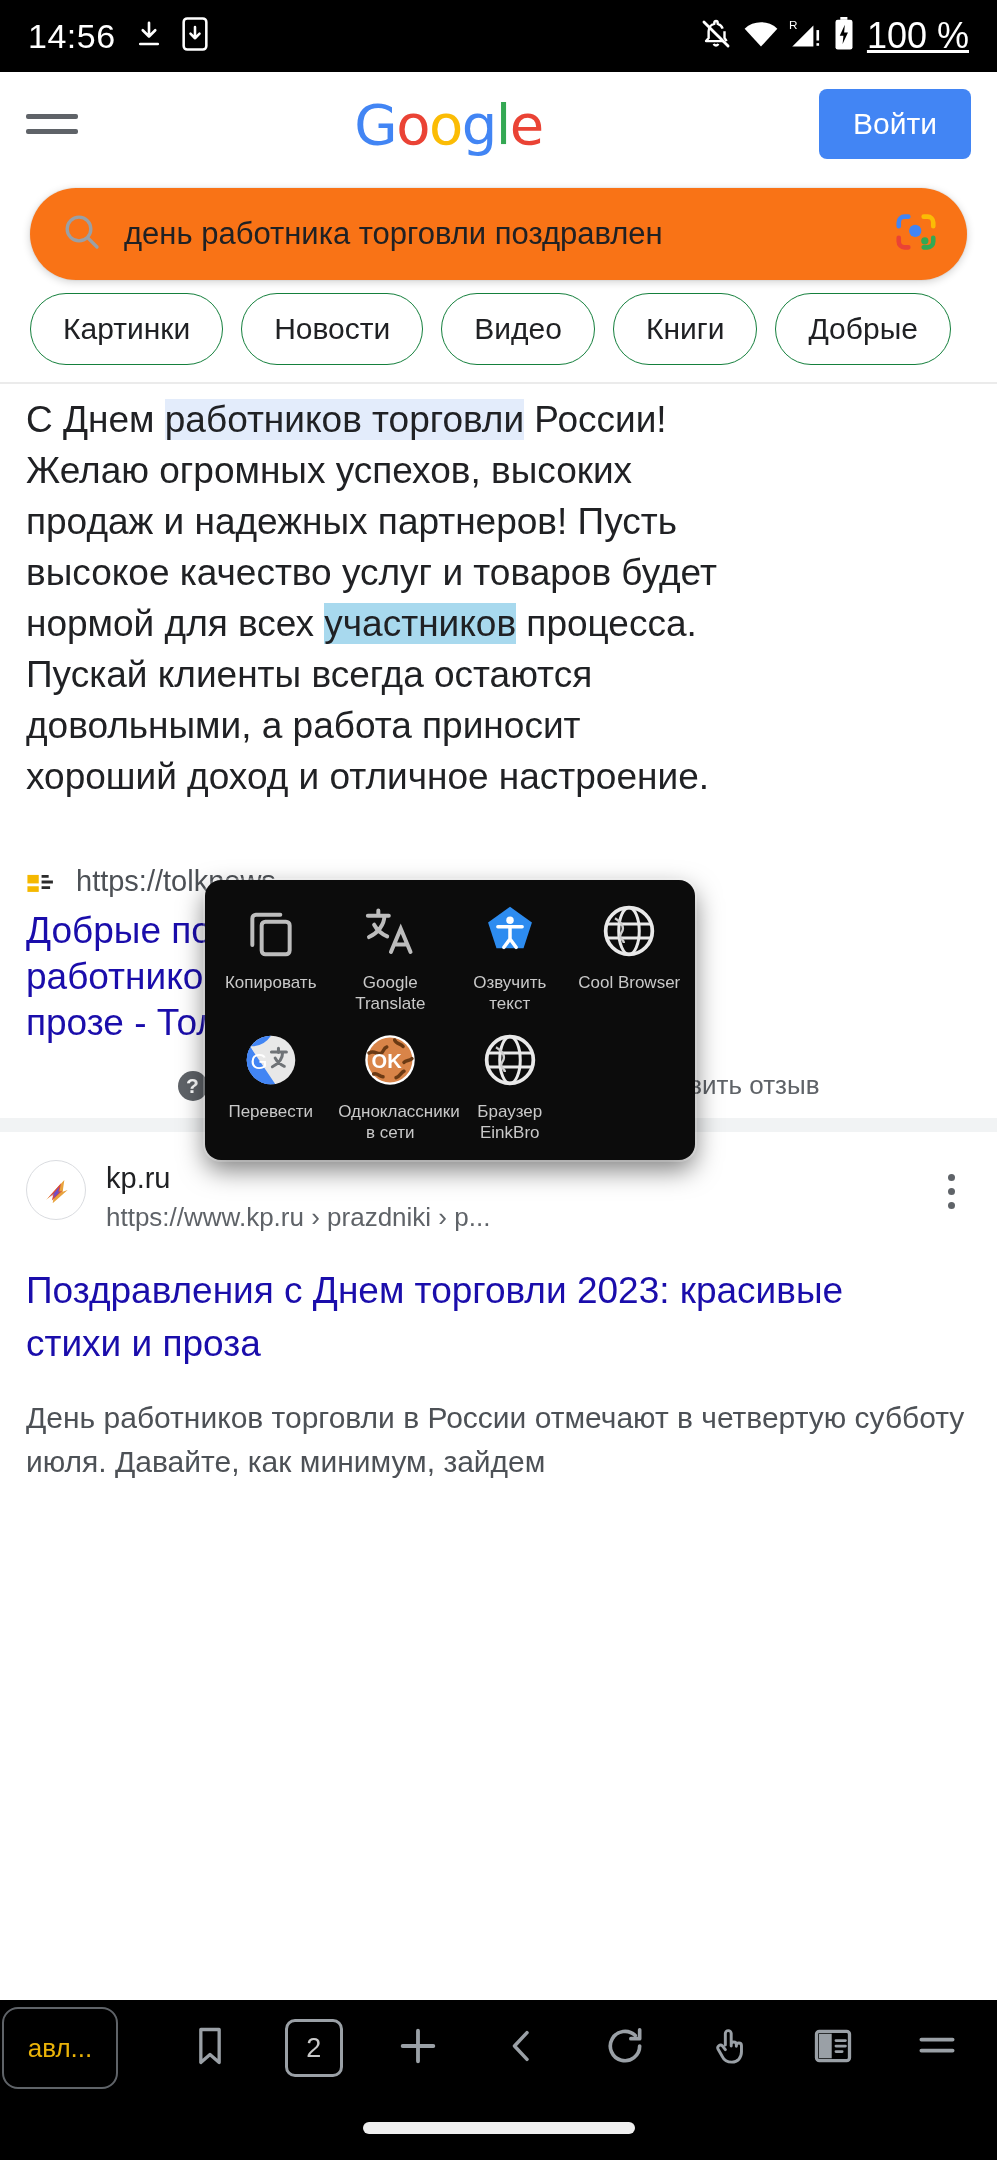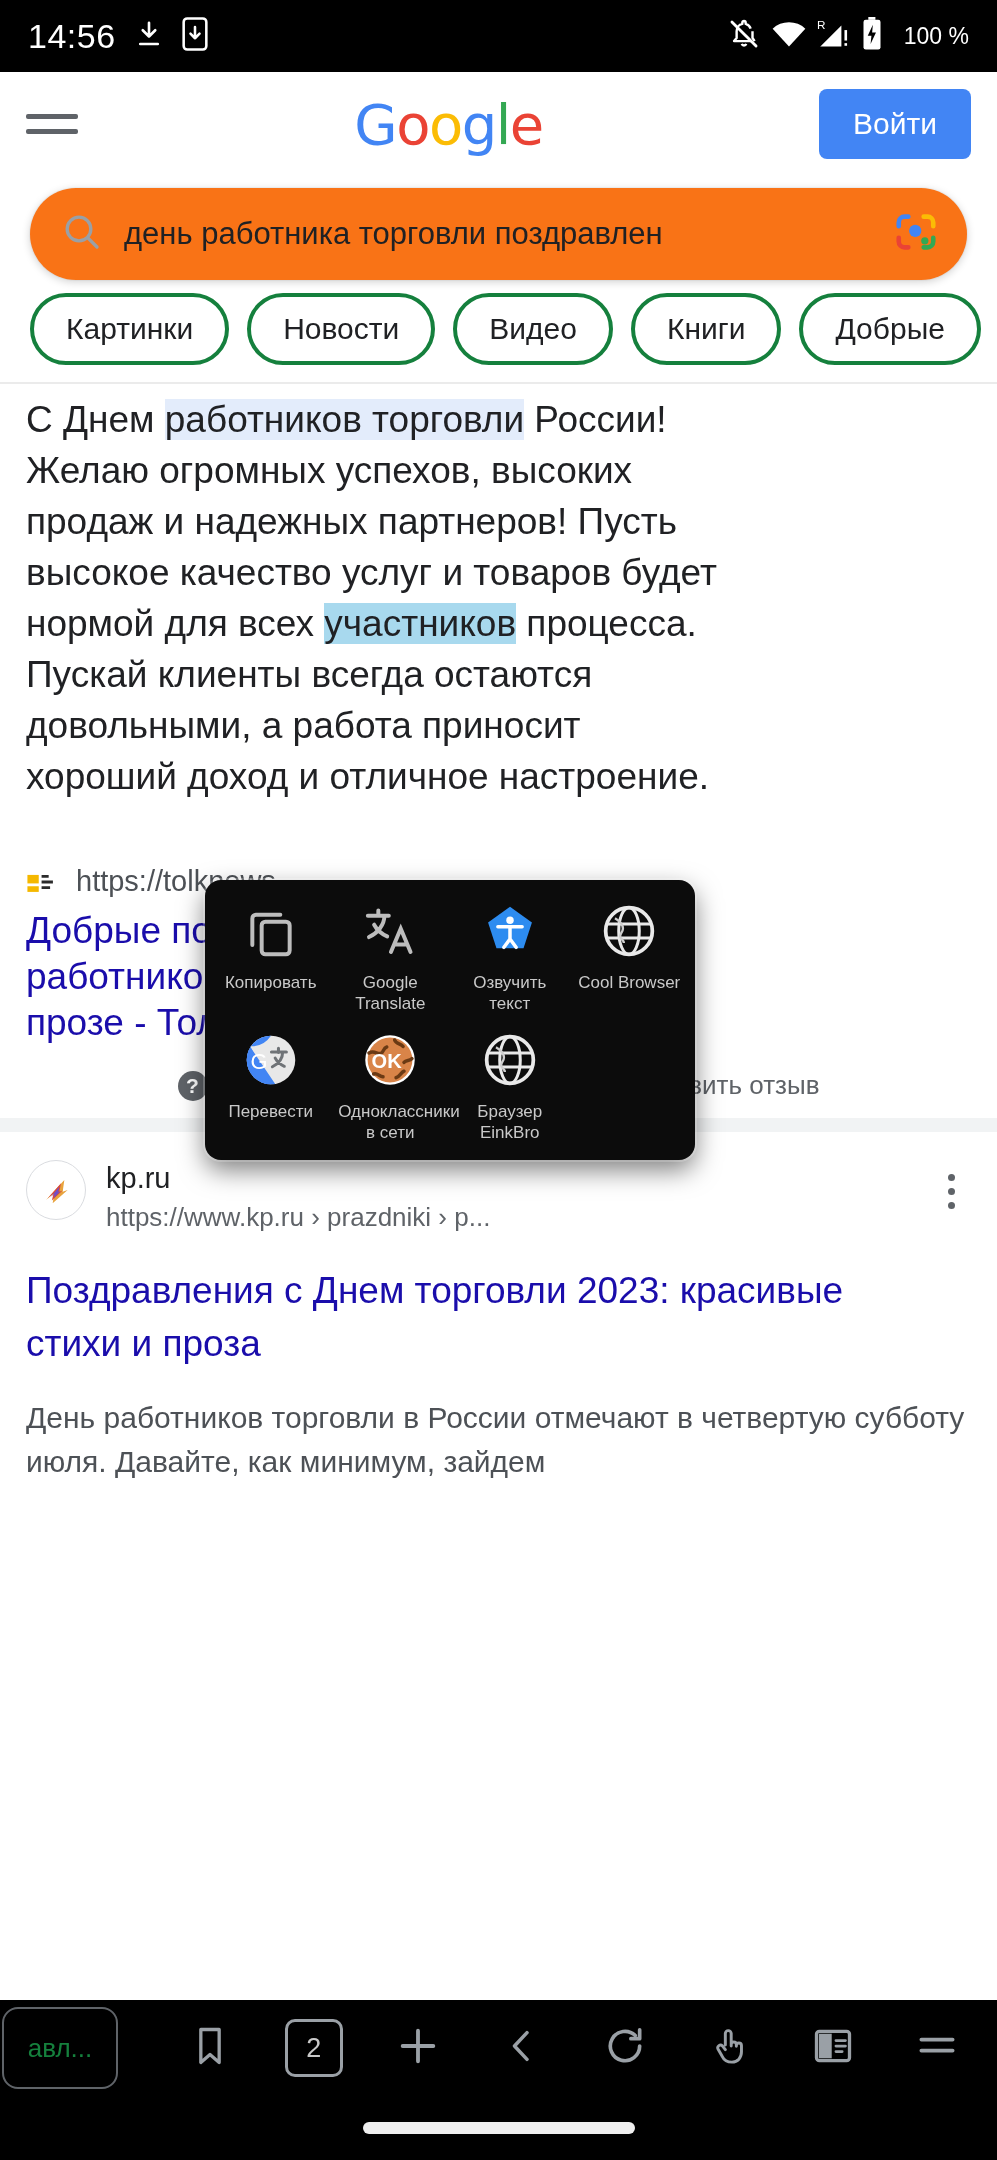--- a/index.html
+++ b/index.html
@@ -14,21 +14,21 @@
   
   .statusbar {
     position:absolute; top:0; left:0; width:997px; height:72px;
     background:#000; color:#fff;
     display:flex; align-items:center; justify-content:space-between;
     padding: 8px 28px;
   }
   .sb-left { display:flex; align-items:center; gap:18px; }
   .sb-time { font-size:34px; font-weight:500; letter-spacing:0.5px; }
   .sb-right { display:flex; align-items:center; gap:10px; }
-  .sb-batt-text { font-size:23px; font-weight:500; margin-left:11px; }
+  .sb-batt-text { font-size:36px; font-weight:500; margin-left:2px;text-decoration:underline; }
   .ic { display:inline-block; }
 
   
   .g-header {
     position:absolute; top:70px; left:0; width:997px; height:108px;
     display:flex; align-items:center; justify-content:space-between;
     padding: 0 26px;
   }
   .hamburger { width:52px; height:40px; display:flex; flex-direction:column;
      justify-content:center; gap:10px; cursor:pointer; }
@@ -56,21 +56,21 @@
     flex:1; font-size:31px; color:#202124; white-space:nowrap;
     overflow:hidden; text-overflow:clip;
   }
 
   
   .chips {
     position:absolute; top:292px; left:30px; width:997px; height:74px;
     display:flex; gap:18px; align-items:center;
   }
   .chip {
-    border:4px solid #15803d; border-radius:38px; height:72px;
+    border:1px solid #15803d; border-radius:38px; height:72px;
     display:flex; align-items:center; padding: 0 32px;
     font-size:30px; color:#202124; background:#fff; white-space:nowrap;
     cursor:pointer;
   }
   .divider-line {
     position:absolute; top:382px; left:0; width:997px; height:2px; background:#ebebeb;
   }
 
   
   .snippet {
@@ -157,21 +157,21 @@
   }
   .bb-item { flex:1; display:flex; align-items:center; justify-content:center;
     color:#9aa0a6; cursor:pointer; }
   .bb-tabpill {
     width:116px; height:82px; border:2px solid #5f6368; border-radius:16px;
     display:flex; align-items:center; justify-content:center;
     color:#c5c5c5; font-size:30px; margin-left:-6px;
   }
   .bb-tabcount { width:58px;height:58px;border:3px solid #9aa0a6;border-radius:10px;
     display:flex;align-items:center;justify-content:center;color:#c9c9c9;font-size:27px; }
-  .bb-label { font-size:26px; color:#15803d; }
+  .bb-label { font-size:26px; color:#eab308; }
   .gesture-bar {
     position:absolute; bottom:26px; left:50%; transform:translateX(-50%);
     width:272px; height:12px; background:#efefef; border-radius:6px;
   }
 </style>
 </head>
 <body>
 
 <div class="screen">
 

